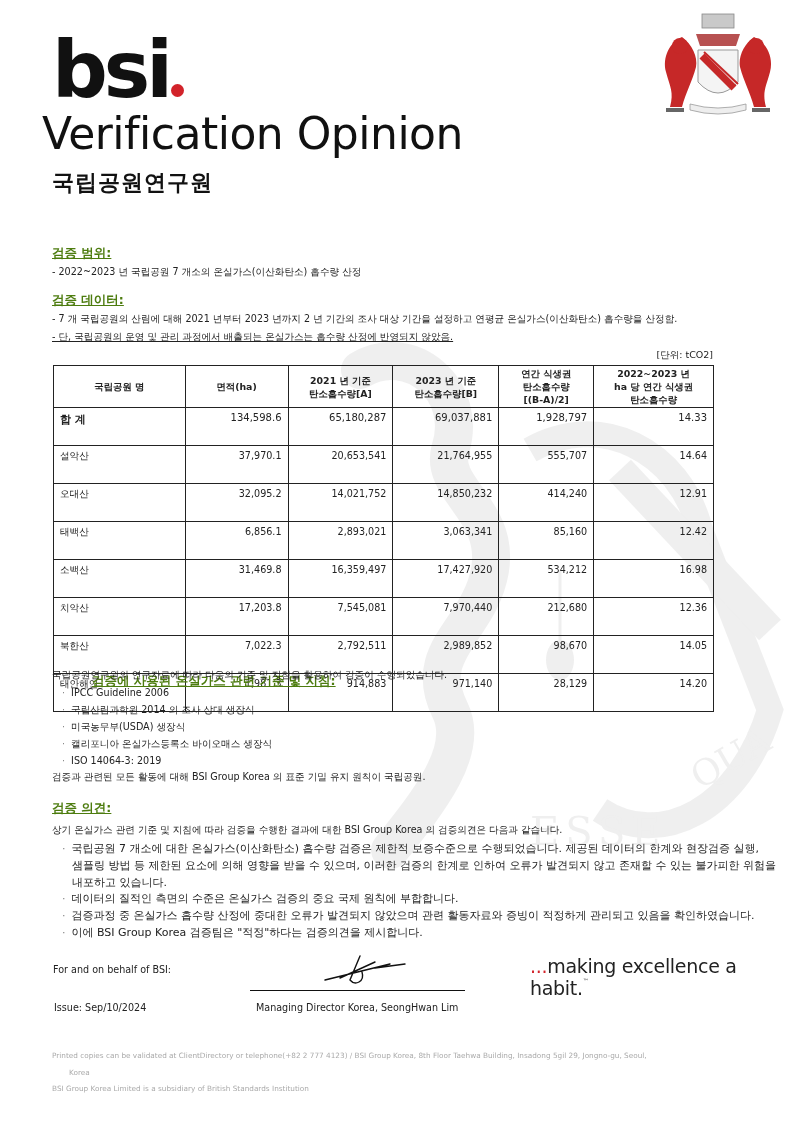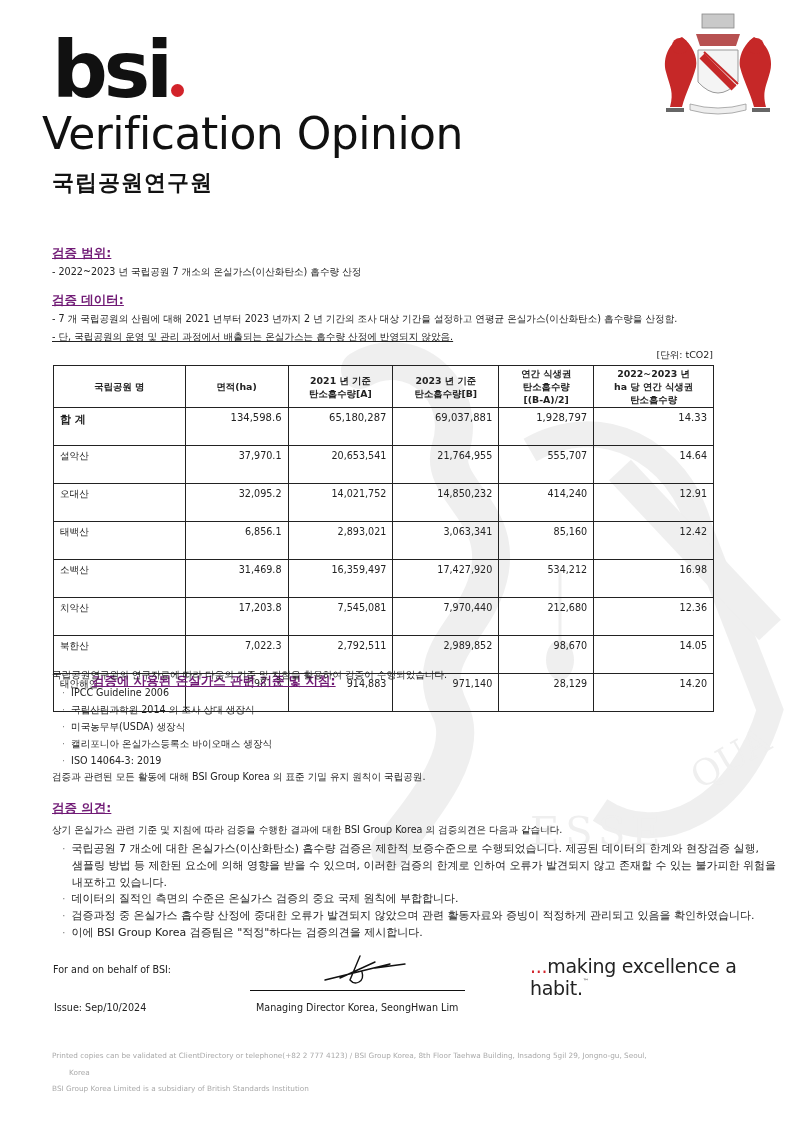--- a/index.html
+++ b/index.html
@@ -9,21 +9,21 @@
   .watermark { position: absolute; left: 300px; top: 330px; width: 495px; height: 560px; pointer-events: none; opacity: 0.09; }
 
   .logo { position: absolute; left: 52px; top: 30px; font-family: "DejaVu Sans", sans-serif; font-size: 78px; font-weight: bold; letter-spacing: -4px; line-height: 80px; color: #111; }
   .logo .dot { display: inline-block; width: 13px; height: 13px; border-radius: 50%; background: #d2232a; margin-left: 2px; vertical-align: baseline; }
 
   .crest { position: absolute; left: 652px; top: 12px; width: 132px; height: 108px; }
 
   .doc-title { position: absolute; left: 42px; top: 108px; font-family: "DejaVu Sans", sans-serif; font-size: 44px; font-weight: normal; letter-spacing: -0.5px; color: #111; }
   .org-name { position: absolute; left: 52px; top: 168px; font-size: 22px; font-weight: bold; color: #111; letter-spacing: 1px; }
 
-  .sec-head { position: absolute; left: 52px; font-size: 12.5px; font-weight: bold; text-decoration: underline; color: #701a75; }
+  .sec-head { position: absolute; left: 52px; font-size: 12.5px; font-weight: bold; text-decoration: underline; color: #4d7c0f; }
   .line { position: absolute; left: 52px; font-size: 9.6px; color: #222; white-space: nowrap; }
   .unit { position: absolute; right: 82px; top: 349px; font-size: 9.5px; color: #222; }
 
   table.data { position: absolute; left: 53px; top: 365px; width: 661px; border-collapse: collapse; font-size: 9.6px; color: #222; }
   table.data th, table.data td { border: 1px solid #222; }
   table.data th { font-weight: bold; text-align: center; height: 42px; line-height: 13px; font-size: 9.4px; }
   table.data td { height: 38px; vertical-align: top; padding: 4px 6px 0 6px; text-align: right; }
   table.data td.name { text-align: left; }
   table.data tr.total td.name { font-weight: bold; font-size: 11px; }
   table.data tr.total td { font-size: 10px; }

